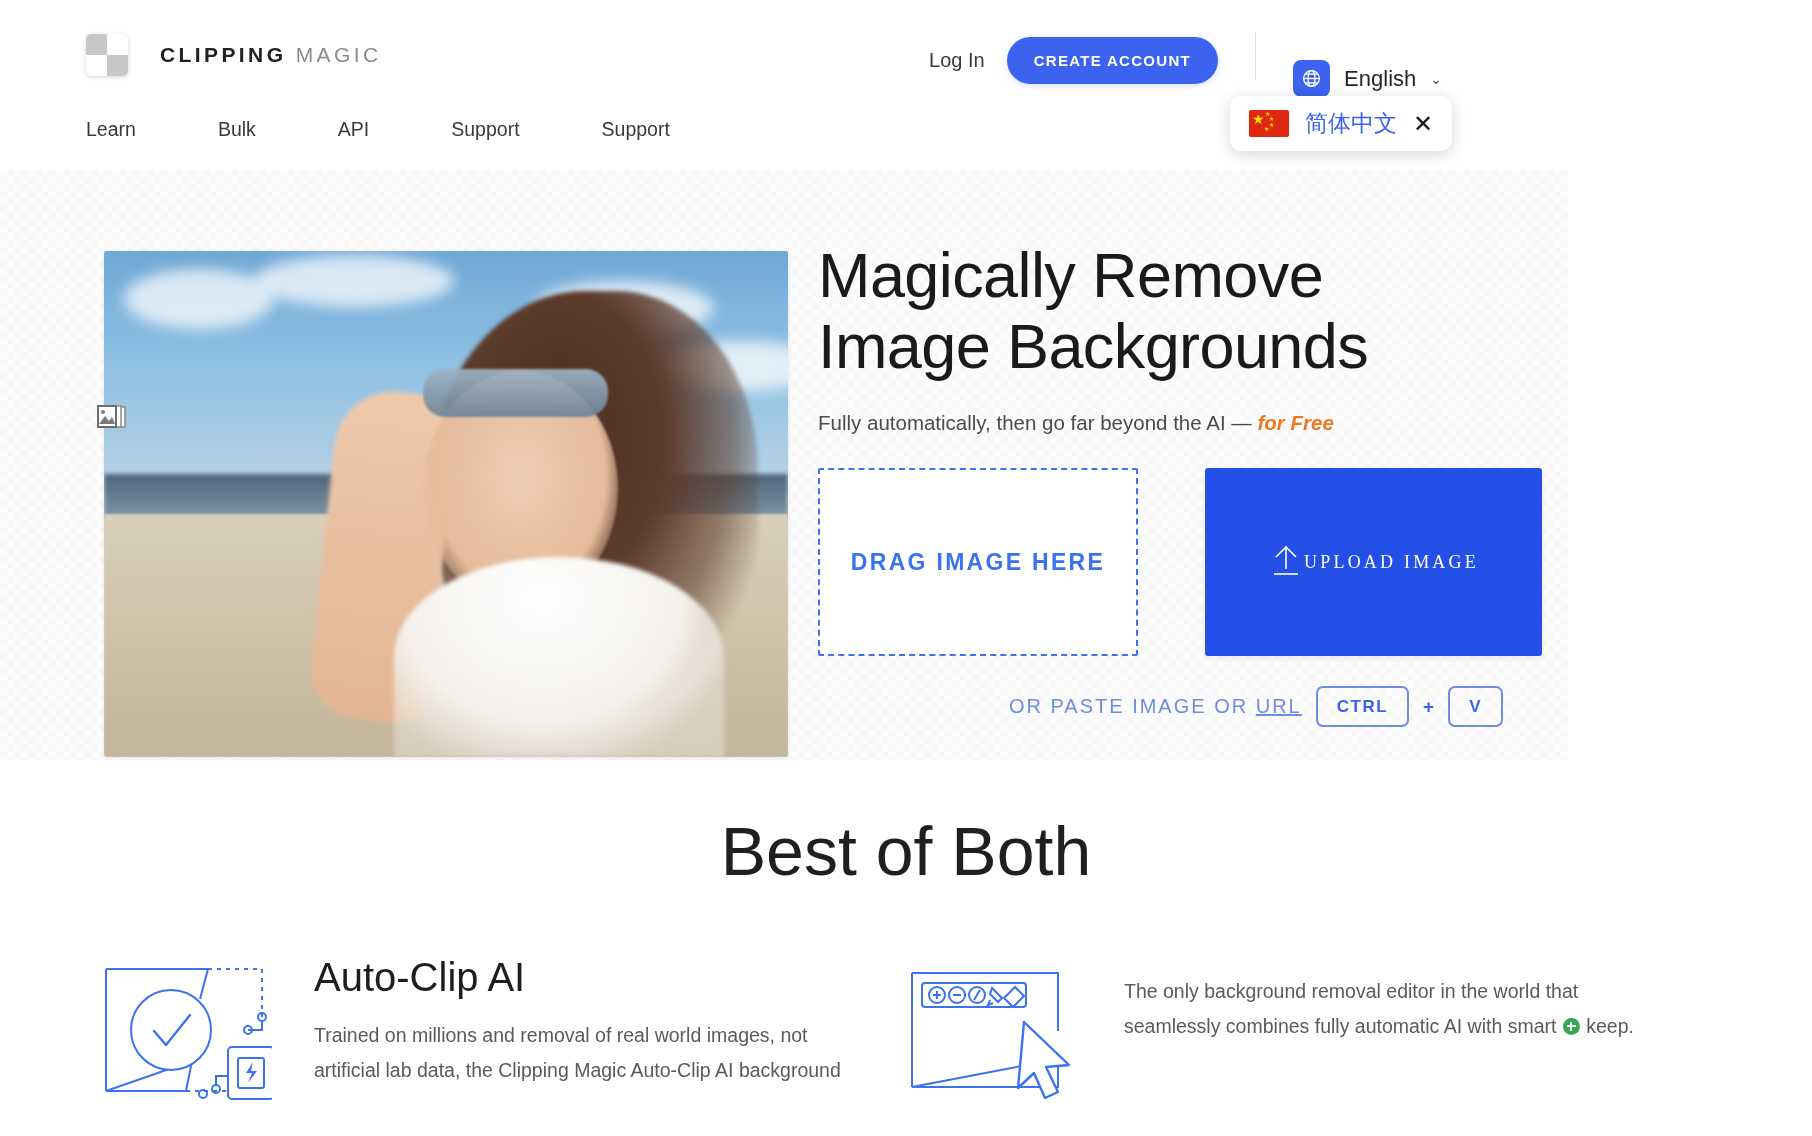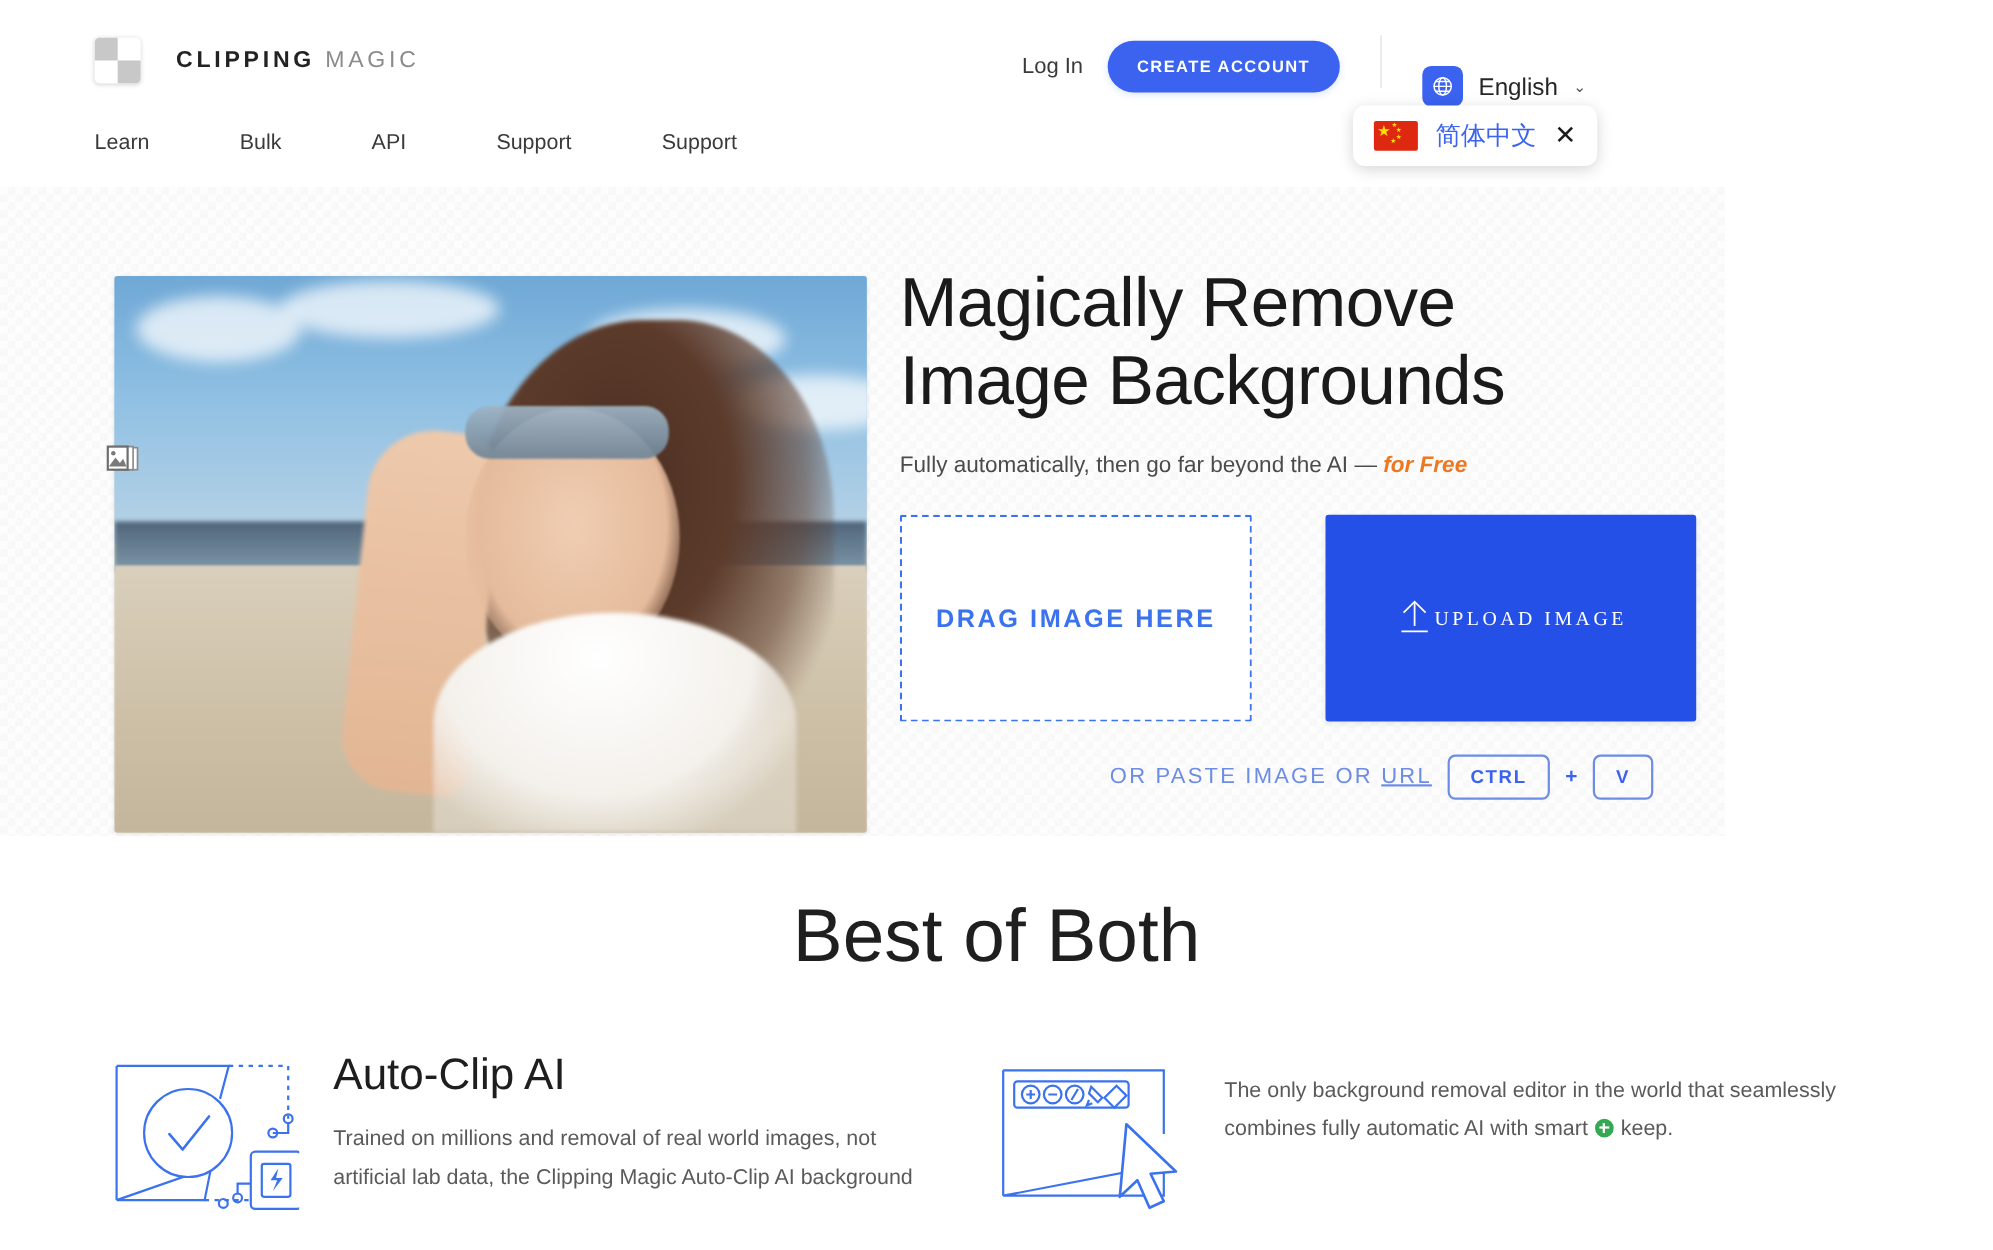--- a/index.html
+++ b/index.html
@@ -190,21 +190,21 @@
 
   
   .section-title {
     position: absolute; top: 812px; left: 0; width: 1812px; text-align: center;
     font-size: 68px; font-weight: 400; color: #1f1f1f;
   }
   .features {
     position: absolute; top: 955px; left: 0; width: 1812px;
     display: flex; padding: 0 96px; gap: 0;
   }
-  .feature { display: flex; gap: 31px; width: 50%; padding-right: 44px; }
+  .feature { display: flex; gap: 42px; width: 50%; padding-right: 44px; }
   .feature-art { flex: none; width: 176px; height: 150px; }
   .feature-body { flex: 1; }
   .feature-h2 { font-size: 40px; font-weight: 400; color: #1e1e1e; line-height: 1.1; }
   .feature-p {
     margin-top: 19px; font-size: 19.5px; line-height: 1.78; color: #5a5a5a;
   }
   .inline-keep {
     display: inline-block; width: 17px; height: 17px; border-radius: 50%;
     background: #34a853; position: relative; vertical-align: -2px; margin: 0 1px;
   }

